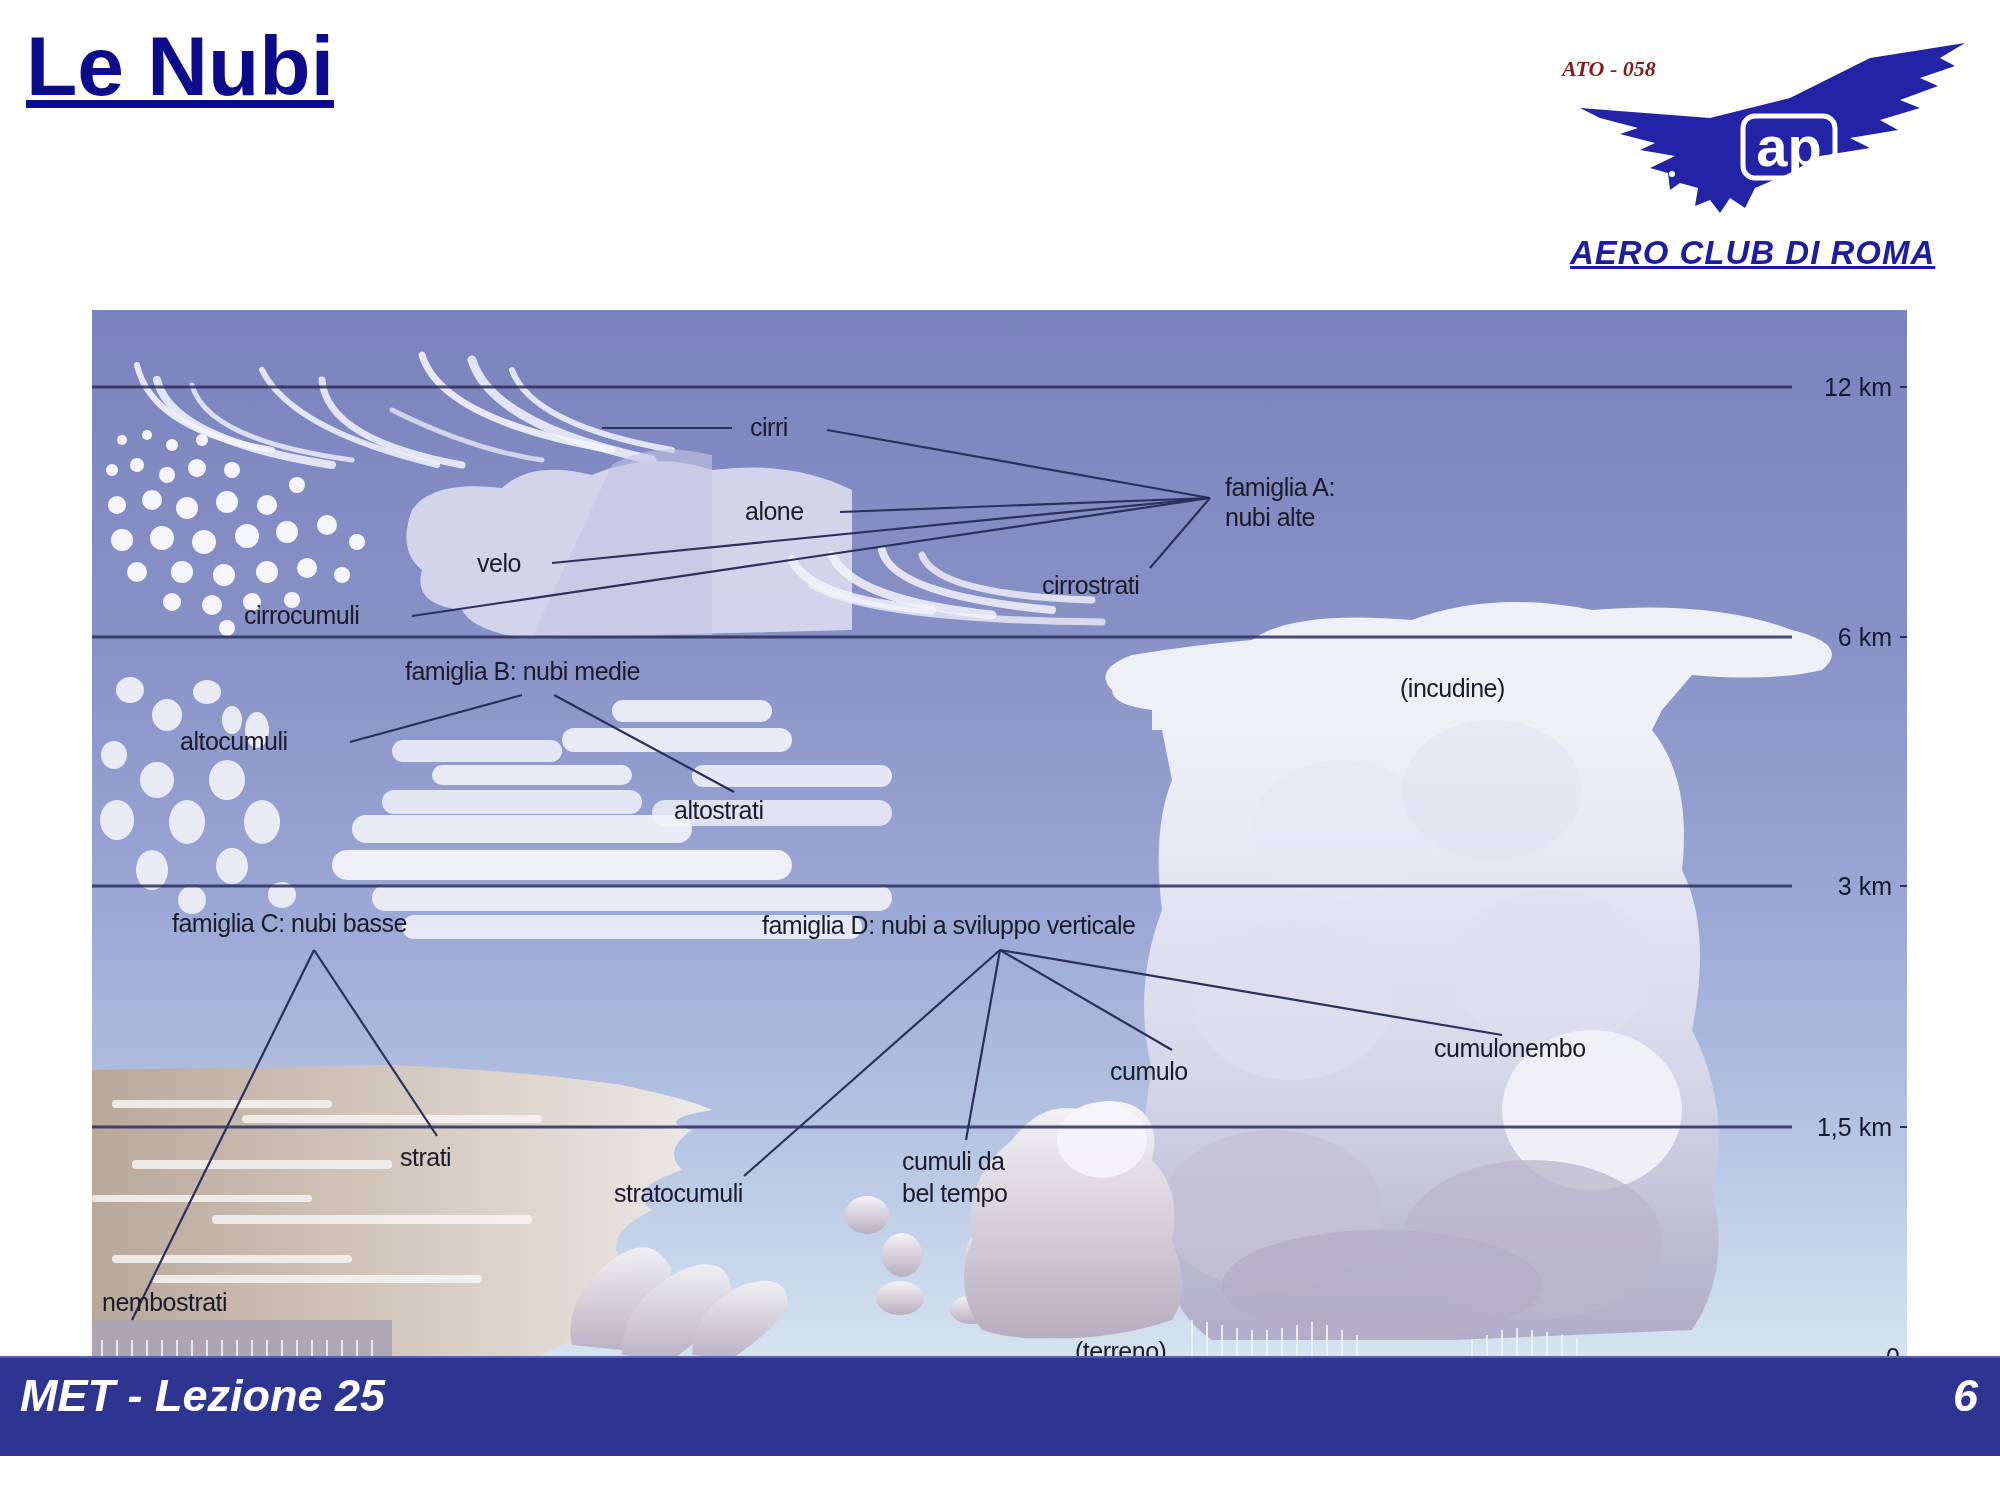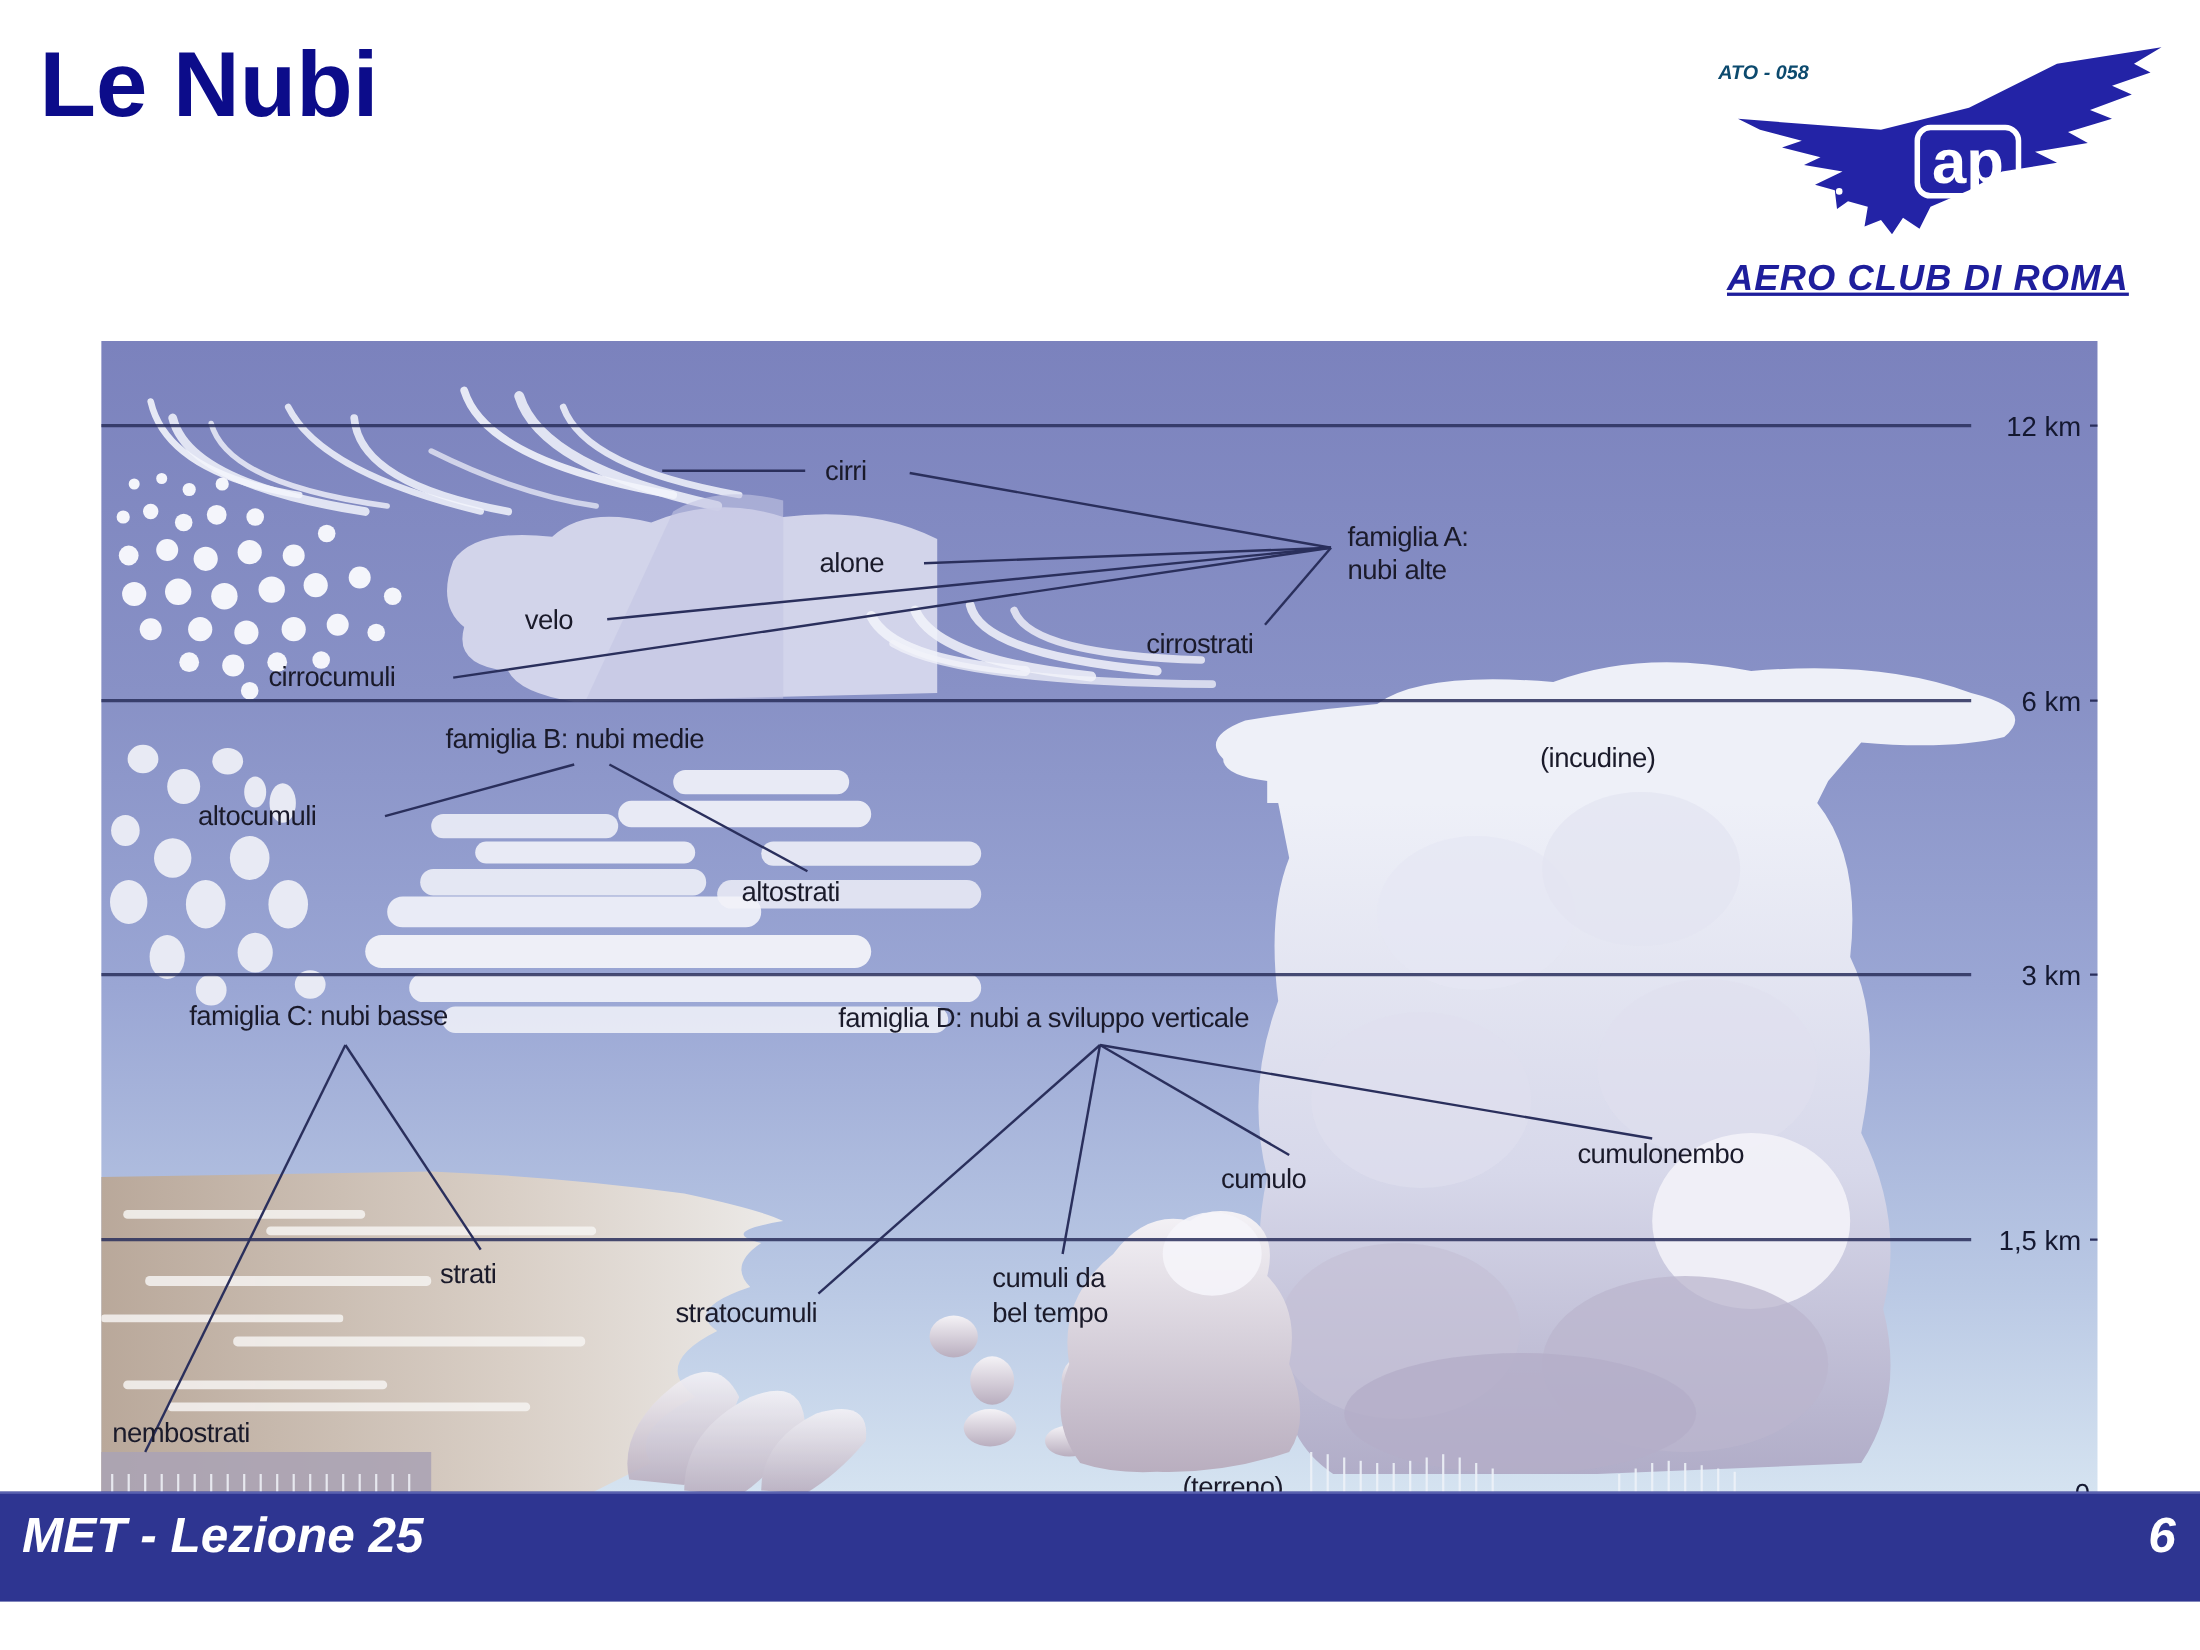--- a/index.html
+++ b/index.html
@@ -1,23 +1,23 @@
 <!DOCTYPE html>
 <html><head>
 <meta charset="utf-8">
 <style>
   html, body { margin: 0; padding: 0; background: #ffffff; }
   body { width: 2000px; height: 1500px; position: relative; overflow: hidden;
          font-family: "Liberation Sans", sans-serif; }
-  .slide-title { position: absolute; left: 24px; top: 22px; margin: 12px;
+  .slide-title { position: absolute; left: 24px; top: 22px; margin: 2px;
                  font-family: "Liberation Sans", sans-serif; font-weight: bold;
-                 font-size: 84px; color: #0c0c8a; letter-spacing: 0px; line-height: 1; }
+                 font-size: 84px; color: #0c0c8a; letter-spacing: 0px; line-height: 1; text-decoration: underline; }
   .logo { position: absolute; left: 1560px; top: 38px; width: 420px; height: 240px; }
   .logo-code { position: absolute; left: 2px; top: 18px; font-style: italic; font-weight: bold;
-               font-size: 18px; color: #0c4a6e; font-family: Liberation Sans, sans-serif; }
+               font-size: 22px; color: #7f1d1d; font-family: Liberation Serif, serif; }
   .logo-name { position: absolute; left: 10px; top: 196px; font-style: italic; font-weight: bold;
                font-size: 33px; color: #1e1e9c; font-family: "Liberation Sans", sans-serif;
                letter-spacing: 1px; white-space: nowrap; text-decoration: underline; }
   .logo svg { position: absolute; left: 0; top: 0; }
   .diagram { position: absolute; left: 92px; top: 296px; width: 1815px; height: 1068px; margin-top: 14px; }
   .diagram svg { display: block; }
   .lbl { font-family: "Liberation Sans", sans-serif; font-size: 25px; fill: #1a1a2a;
          letter-spacing: -0.5px; }
   .alt { font-family: "Liberation Sans", sans-serif; font-size: 25px; fill: #141830; }
   .footer { position: absolute; left: 0; top: 1356px; width: 2000px; height: 100px;

